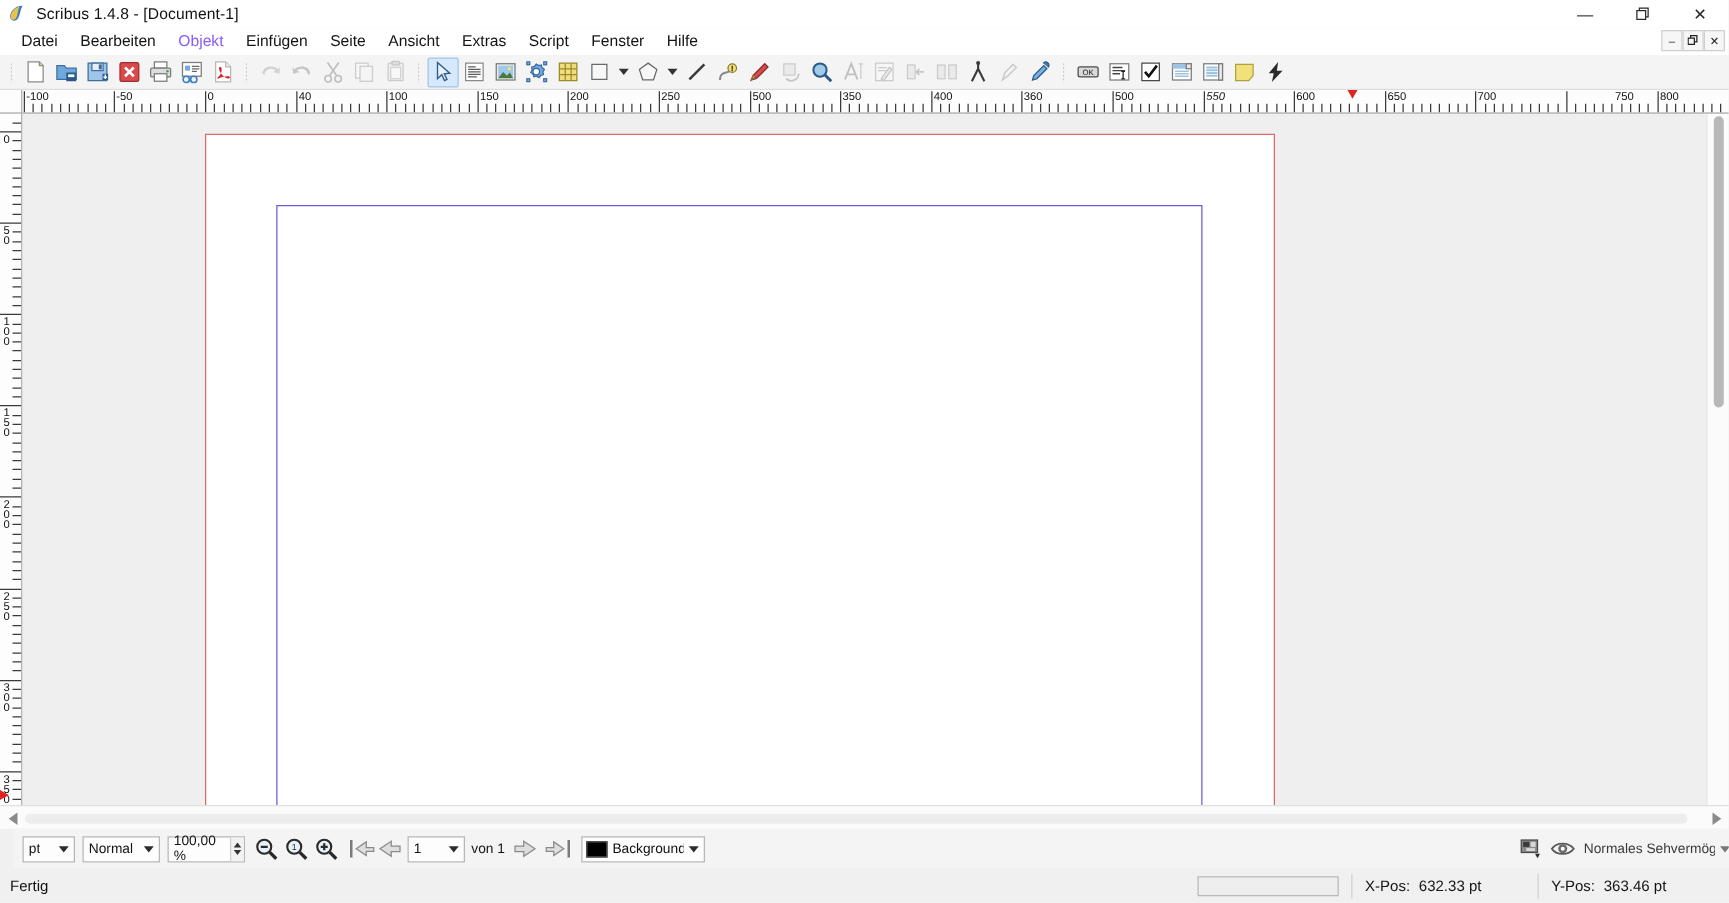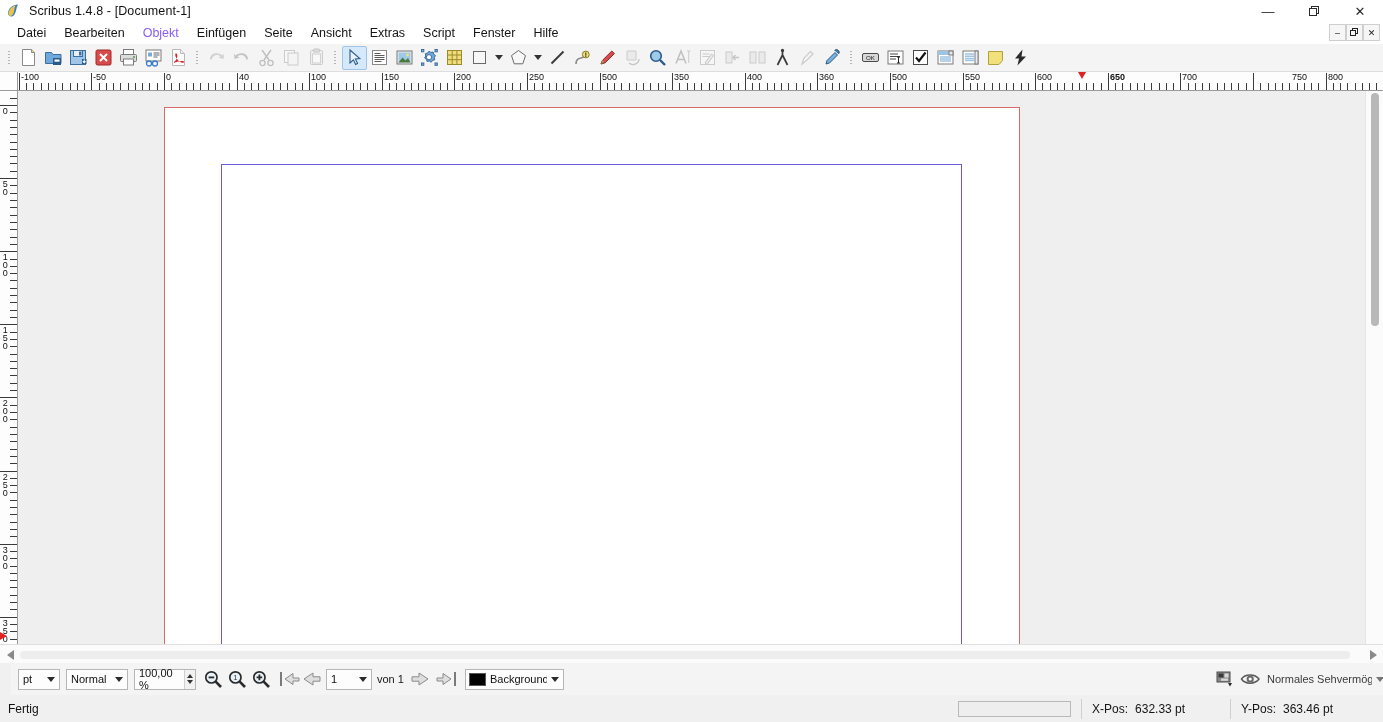--- a/index.html
+++ b/index.html
@@ -598,21 +598,21 @@
       <div class="tick" style="left: 879px; top: 11px; height: 7px;"></div>
       <div class="tick" style="left: 887px; top: 11px; height: 7px;"></div>
       <div class="tick" style="left: 894px; top: 11px; height: 7px;"></div>
       <div class="tick" style="left: 901px; top: 11px; height: 7px;"></div>
       <div class="tick" style="left: 908px; top: 11px; height: 7px;"></div>
       <div class="tick" style="left: 916px; top: 11px; height: 7px;"></div>
       <div class="tick" style="left: 923px; top: 11px; height: 7px;"></div>
       <div class="tick" style="left: 930px; top: 11px; height: 7px;"></div>
       <div class="tick" style="left: 937px; top: 11px; height: 7px;"></div>
       <div class="tick" style="left: 945px; top: 1px; height: 17px;"></div>
-      <div class="rlabel" style="left: 947px; top: 1px;">550</div>
+      <div class="rlabel" style="left: 947px; top: 1px; font-style: italic;">550</div>
       <div class="tick" style="left: 952px; top: 11px; height: 7px;"></div>
       <div class="tick" style="left: 959px; top: 11px; height: 7px;"></div>
       <div class="tick" style="left: 966px; top: 11px; height: 7px;"></div>
       <div class="tick" style="left: 974px; top: 11px; height: 7px;"></div>
       <div class="tick" style="left: 981px; top: 11px; height: 7px;"></div>
       <div class="tick" style="left: 988px; top: 11px; height: 7px;"></div>
       <div class="tick" style="left: 995px; top: 11px; height: 7px;"></div>
       <div class="tick" style="left: 1003px; top: 11px; height: 7px;"></div>
       <div class="tick" style="left: 1010px; top: 11px; height: 7px;"></div>
       <div class="tick" style="left: 1017px; top: 1px; height: 17px;"></div>
@@ -620,21 +620,21 @@
       <div class="tick" style="left: 1024px; top: 11px; height: 7px;"></div>
       <div class="tick" style="left: 1032px; top: 11px; height: 7px;"></div>
       <div class="tick" style="left: 1039px; top: 11px; height: 7px;"></div>
       <div class="tick" style="left: 1046px; top: 11px; height: 7px;"></div>
       <div class="tick" style="left: 1054px; top: 11px; height: 7px;"></div>
       <div class="tick" style="left: 1061px; top: 11px; height: 7px;"></div>
       <div class="tick" style="left: 1068px; top: 11px; height: 7px;"></div>
       <div class="tick" style="left: 1075px; top: 11px; height: 7px;"></div>
       <div class="tick" style="left: 1083px; top: 11px; height: 7px;"></div>
       <div class="tick" style="left: 1090px; top: 1px; height: 17px;"></div>
-      <div class="rlabel" style="left: 1092px; top: 1px; font-weight: bold;">650</div>
+      <div class="rlabel" style="left: 1092px; top: 1px;">650</div>
       <div class="tick" style="left: 1097px; top: 11px; height: 7px;"></div>
       <div class="tick" style="left: 1104px; top: 11px; height: 7px;"></div>
       <div class="tick" style="left: 1112px; top: 11px; height: 7px;"></div>
       <div class="tick" style="left: 1119px; top: 11px; height: 7px;"></div>
       <div class="tick" style="left: 1126px; top: 11px; height: 7px;"></div>
       <div class="tick" style="left: 1133px; top: 11px; height: 7px;"></div>
       <div class="tick" style="left: 1141px; top: 11px; height: 7px;"></div>
       <div class="tick" style="left: 1148px; top: 11px; height: 7px;"></div>
       <div class="tick" style="left: 1155px; top: 11px; height: 7px;"></div>
       <div class="tick" style="left: 1162px; top: 1px; height: 17px;"></div>

